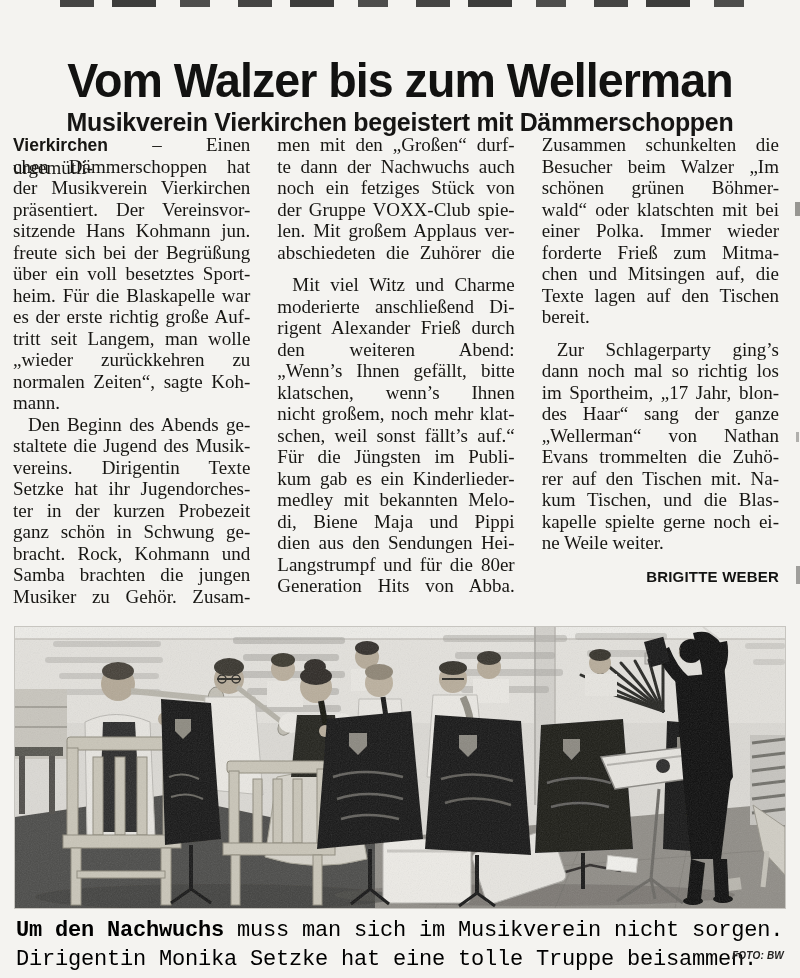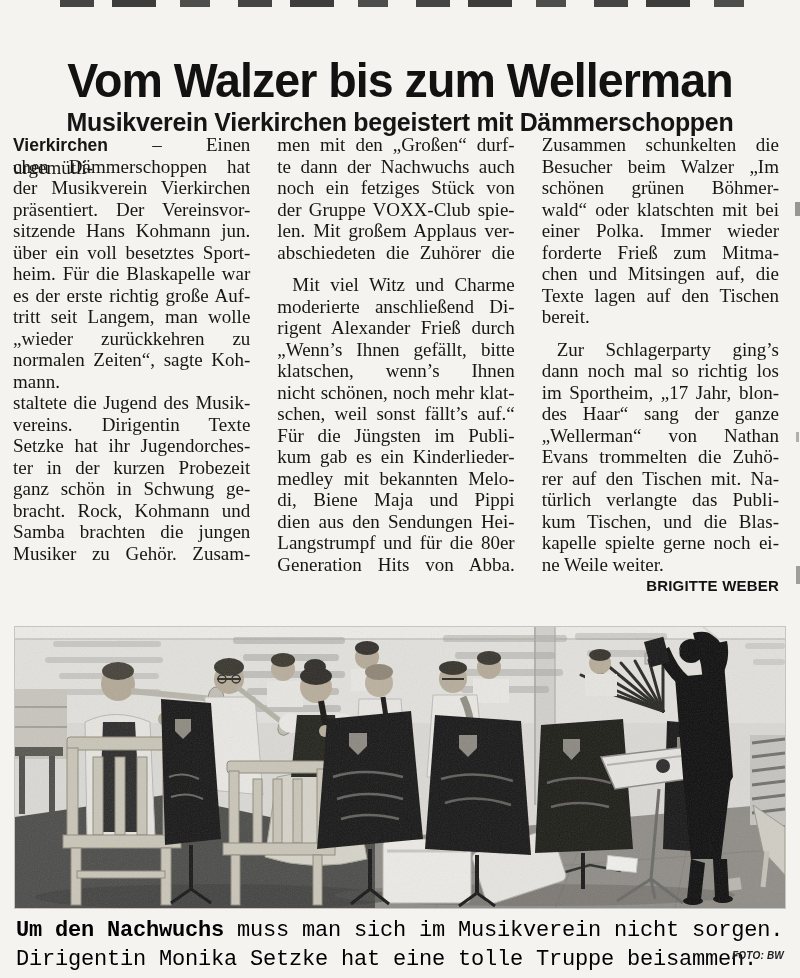--- a/index.html
+++ b/index.html
@@ -49,21 +49,21 @@
     white-space:normal;
   }
   .line.end-l{text-align-last:left;}
   .line.ind{text-indent:15px;}
   .gap{height:11px;}
   .dateline{
     font-family:"Liberation Sans",sans-serif;
     font-weight:700;font-size:17.5px;
   }
   .byline{
-    margin-top:2px;text-align:right;
+    margin-top:14px;text-align:right;
     font-family:"Liberation Sans",sans-serif;
     font-weight:700;font-size:15px;letter-spacing:.2px;color:#131312;
   }
   
   .photo{
     position:absolute;top:627px;left:15px;width:770px;height:281px;
     background:#dbd9d4;outline:1px solid #c7c5c0;
   }
   .photo svg{display:block;}
   
@@ -91,50 +91,53 @@
 <h1 class="headline">Vom Walzer bis zum Wellerman</h1>
 <h2 class="subheadline">Musikverein Vierkirchen begeistert mit Dämmerschoppen</h2>
 
 <div class="cols">
   <div class="col">
       <div class="line"><b class="dateline">Vierkirchen</b> – Einen urgemütli-</div>
       <div class="line">chen Dämmerschoppen hat</div>
       <div class="line">der Musikverein Vierkirchen</div>
       <div class="line">präsentiert. Der Vereinsvor-</div>
       <div class="line">sitzende Hans Kohmann jun.</div>
+      <div class="line">freute sich bei der Begrüßung</div>
       <div class="line">über ein voll besetztes Sport-</div>
       <div class="line">heim. Für die Blaskapelle war</div>
       <div class="line">es der erste richtig große Auf-</div>
       <div class="line">tritt seit Langem, man wolle</div>
       <div class="line">„wieder zurückkehren zu</div>
       <div class="line">normalen Zeiten“, sagte Koh-</div>
       <div class="line end-l">mann.</div>
+      <div class="line ind">Den Beginn des Abends ge-</div>
       <div class="line">staltete die Jugend des Musik-</div>
       <div class="line">vereins. Dirigentin Texte</div>
       <div class="line">Setzke hat ihr Jugendorches-</div>
       <div class="line">ter in der kurzen Probezeit</div>
       <div class="line">ganz schön in Schwung ge-</div>
       <div class="line">bracht. Rock, Kohmann und</div>
       <div class="line">Samba brachten die jungen</div>
       <div class="line">Musiker zu Gehör. Zusam-</div>
     </div>
   <div class="col">
       <div class="line">men mit den „Großen“ durf-</div>
       <div class="line">te dann der Nachwuchs auch</div>
       <div class="line">noch ein fetziges Stück von</div>
       <div class="line">der Gruppe VOXX-Club spie-</div>
       <div class="line">len. Mit großem Applaus ver-</div>
       <div class="line">abschiedeten die Zuhörer die</div>
       <div class="gap"></div>
       <div class="line ind">Mit viel Witz und Charme</div>
       <div class="line">moderierte anschließend Di-</div>
       <div class="line">rigent Alexander Frieß durch</div>
+      <div class="line">den weiteren Abend:</div>
       <div class="line">„Wenn’s Ihnen gefällt, bitte</div>
       <div class="line">klatschen, wenn’s Ihnen</div>
-      <div class="line">nicht schönen, noch mehr klat-</div>
+      <div class="line">nicht großem, noch mehr klat-</div>
       <div class="line">schen, weil sonst fällt’s auf.“</div>
       <div class="line">Für die Jüngsten im Publi-</div>
       <div class="line">kum gab es ein Kinderlieder-</div>
       <div class="line">medley mit bekannten Melo-</div>
       <div class="line">di, Biene Maja und Pippi</div>
       <div class="line">dien aus den Sendungen Hei-</div>
       <div class="line">Langstrumpf und für die 80er</div>
       <div class="line">Generation Hits von Abba.</div>
     </div>
   <div class="col">
@@ -148,21 +151,20 @@
       <div class="line">Texte lagen auf den Tischen</div>
       <div class="line end-l">bereit.</div>
       <div class="gap"></div>
       <div class="line ind">Zur Schlagerparty ging’s</div>
       <div class="line">dann noch mal so richtig los</div>
       <div class="line">im Sportheim, „17 Jahr, blon-</div>
       <div class="line">des Haar“ sang der ganze</div>
       <div class="line">„Wellerman“ von Nathan</div>
       <div class="line">Evans trommelten die Zuhö-</div>
       <div class="line">rer auf den Tischen mit. Na-</div>
-      <div class="line">türlich verlangte das Publi-</div>
       <div class="line">kum Tischen, und die Blas-</div>
       <div class="line">kapelle spielte gerne noch ei-</div>
       <div class="line end-l">ne Weile weiter.</div>
       <div class="byline">BRIGITTE WEBER</div>
     </div>
 </div>
 
 <figure class="photo" style="margin:0">
 <svg width="770" height="281" viewBox="0 0 770 281" xmlns="http://www.w3.org/2000/svg">
   <defs>

